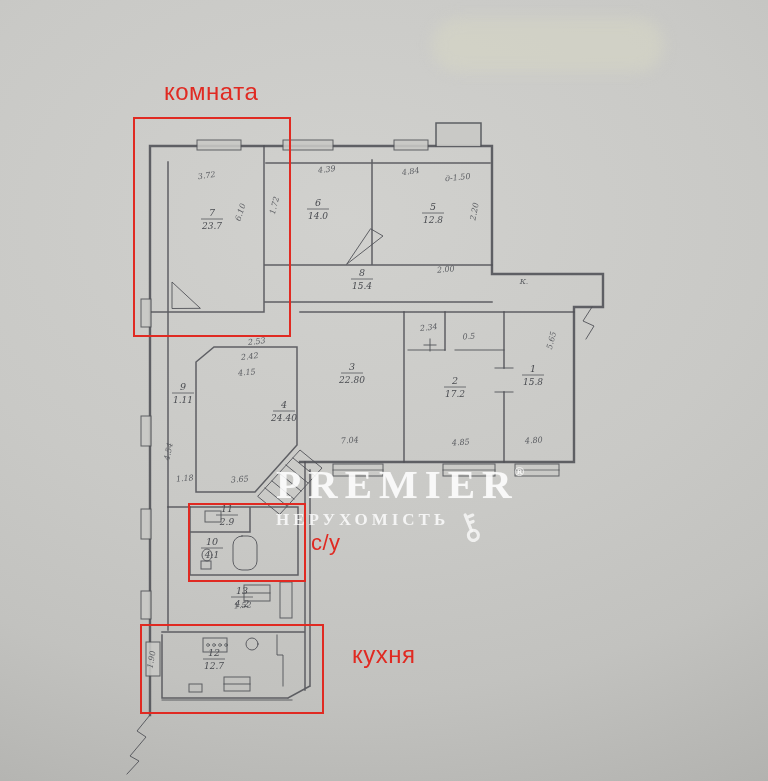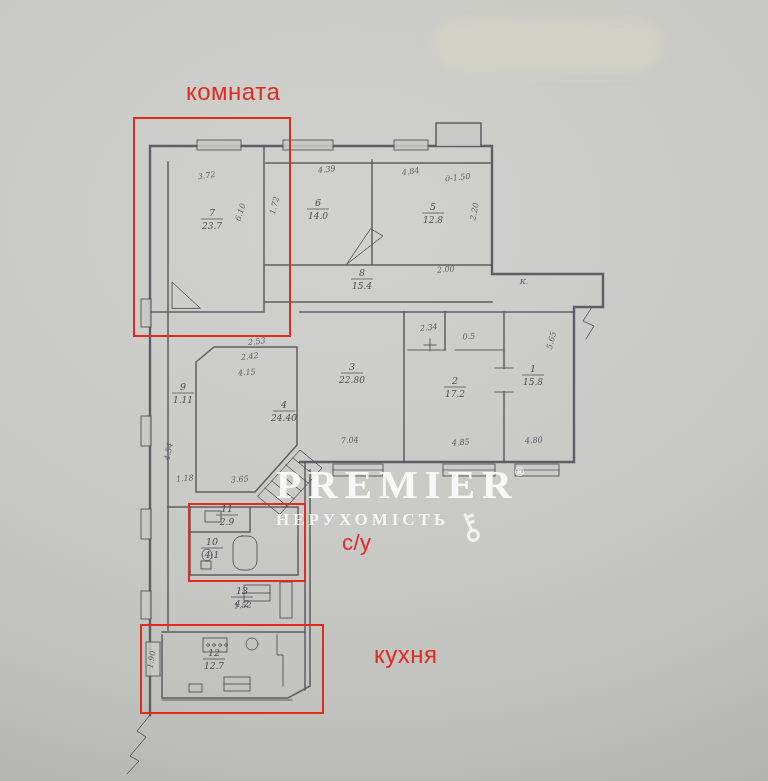--- a/index.html
+++ b/index.html
@@ -17,21 +17,21 @@
   .ink{stroke:var(--ink,#4e5055);fill:none;stroke-linecap:square;opacity:.88;}
   .w3{stroke-width:2.4;} .w2{stroke-width:1.5;} .w1{stroke-width:1;}
   .paperfill{fill:#c9c9c6;}
   .room-num,.room-area{font:italic 9.5px "DejaVu Serif",serif;fill:#494b50;text-anchor:middle;}
   .room-area{font-size:9px;}
   .room-underline{stroke:#494b50;stroke-width:.8;opacity:.9;}
   .dim{font:italic 8px "DejaVu Serif",serif;fill:#54565b;text-anchor:middle;opacity:.92;}
   .annot-box{position:absolute;border:2px solid var(--annotation,#e02a22);}
   .annot-label{
     position:absolute;color:var(--annotation,#e02a22);
-    font:400 24px/1.1 "Liberation Sans",sans-serif;letter-spacing:.5px;margin-left:22px;
+    font:400 24px/1.1 "Liberation Sans",sans-serif;letter-spacing:.5px;
   }
   .watermark{position:absolute;left:276px;top:464px;color:rgba(255,255,255,.8);}
   .wm-brand{
     font-family:"Liberation Serif",serif;font-weight:700;font-size:41px;line-height:1;
     letter-spacing:7px;text-shadow:0 0 1px rgba(255,255,255,.35);white-space:nowrap;
   }
   .wm-reg{font-size:13px;vertical-align:22px;letter-spacing:0;margin-left:-4px;}
   .wm-sub{
     margin-top:5px;font-family:"Liberation Serif",serif;font-weight:700;font-size:17px;
     letter-spacing:4px;white-space:nowrap;display:flex;
@@ -175,21 +175,21 @@
         <text x="243" y="608" class="dim" transform="rotate(-4 243 608)">1.52</text>
         <text x="154" y="660" class="dim" transform="rotate(-80 154 660)">1.90</text>
       </g>
   </svg>
 
   <div class="annot-box" style="left:133px;top:117px;width:154px;height:216px"></div>
   <div class="annot-box" style="left:188px;top:503px;width:114px;height:75px"></div>
   <div class="annot-box" style="left:140px;top:624px;width:180px;height:86px"></div>
 
   <div class="annot-label" style="left:164px;top:79px">комната</div>
-  <div class="annot-label" style="left:320px;top:531px;font-size:22px">с/у</div>
+  <div class="annot-label" style="left:311px;top:531px;font-size:22px">с/у</div>
   <div class="annot-label" style="left:352px;top:642px">кухня</div>
 
   <div class="watermark">
     <div class="wm-brand"><span>PREMIER</span><span class="wm-reg">®</span></div>
     <div class="wm-sub">
       <span>НЕРУХОМІСТЬ</span>
       <svg class="wm-key" width="26" height="34" viewBox="0 0 26 34">
         <g stroke="rgba(255,255,255,.85)" stroke-width="3.2" fill="none" stroke-linecap="round">
           <circle cx="13" cy="26" r="5"></circle>
           <path d="M13,21 V4 M13,7 H20 M13,13 H18"></path>

